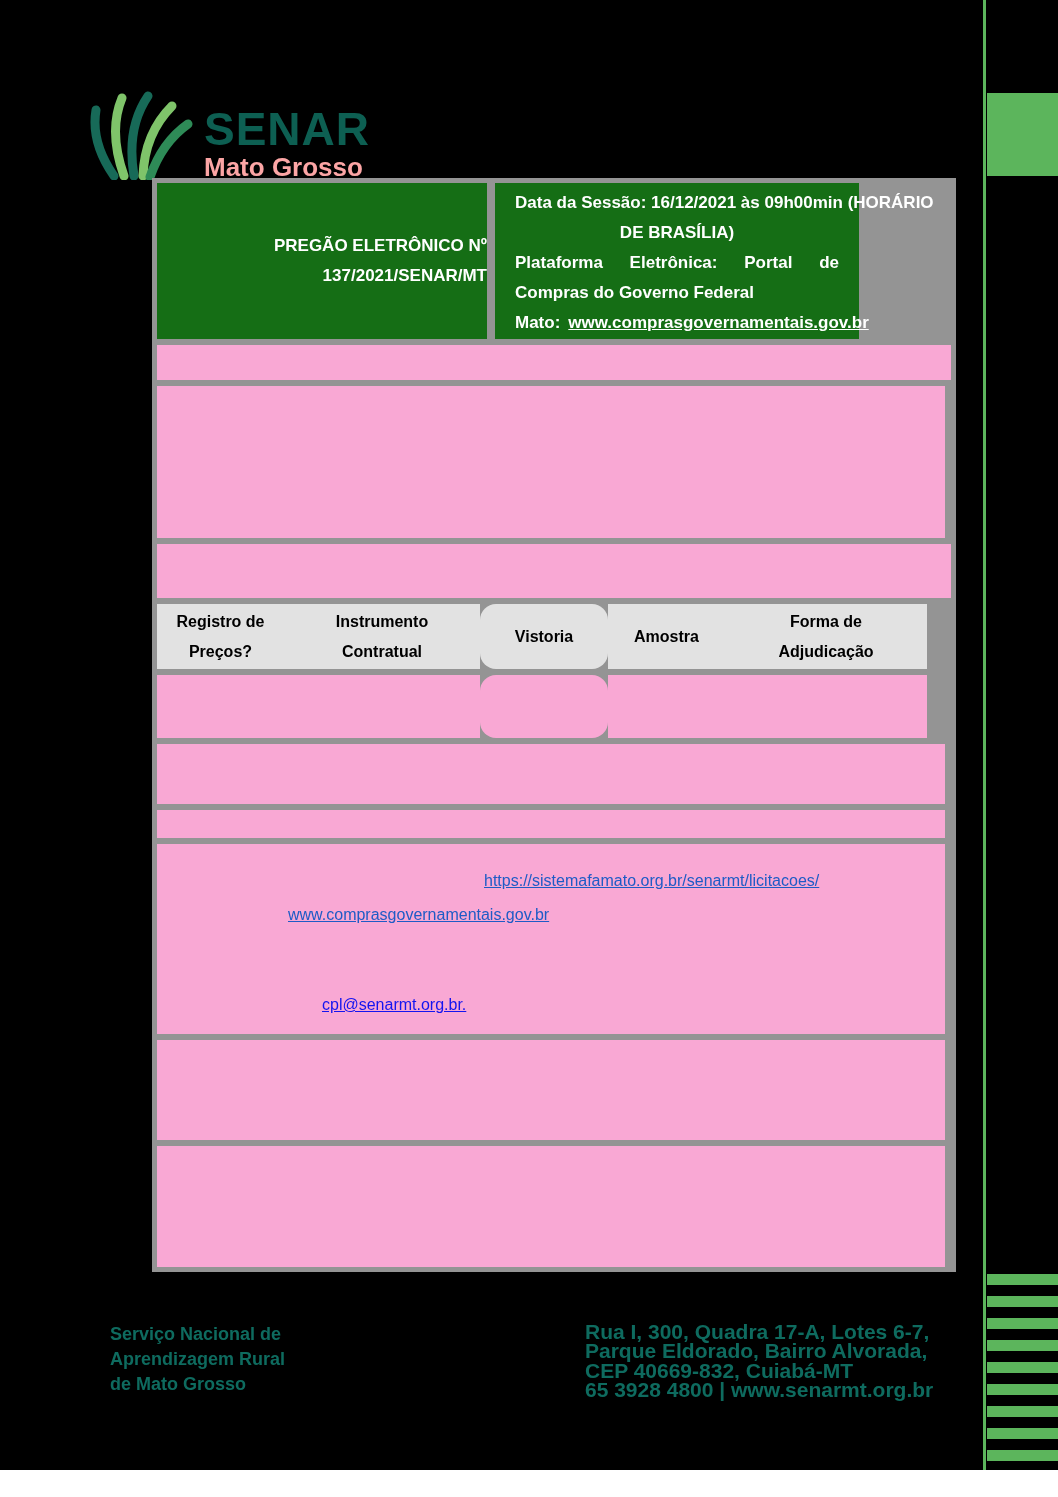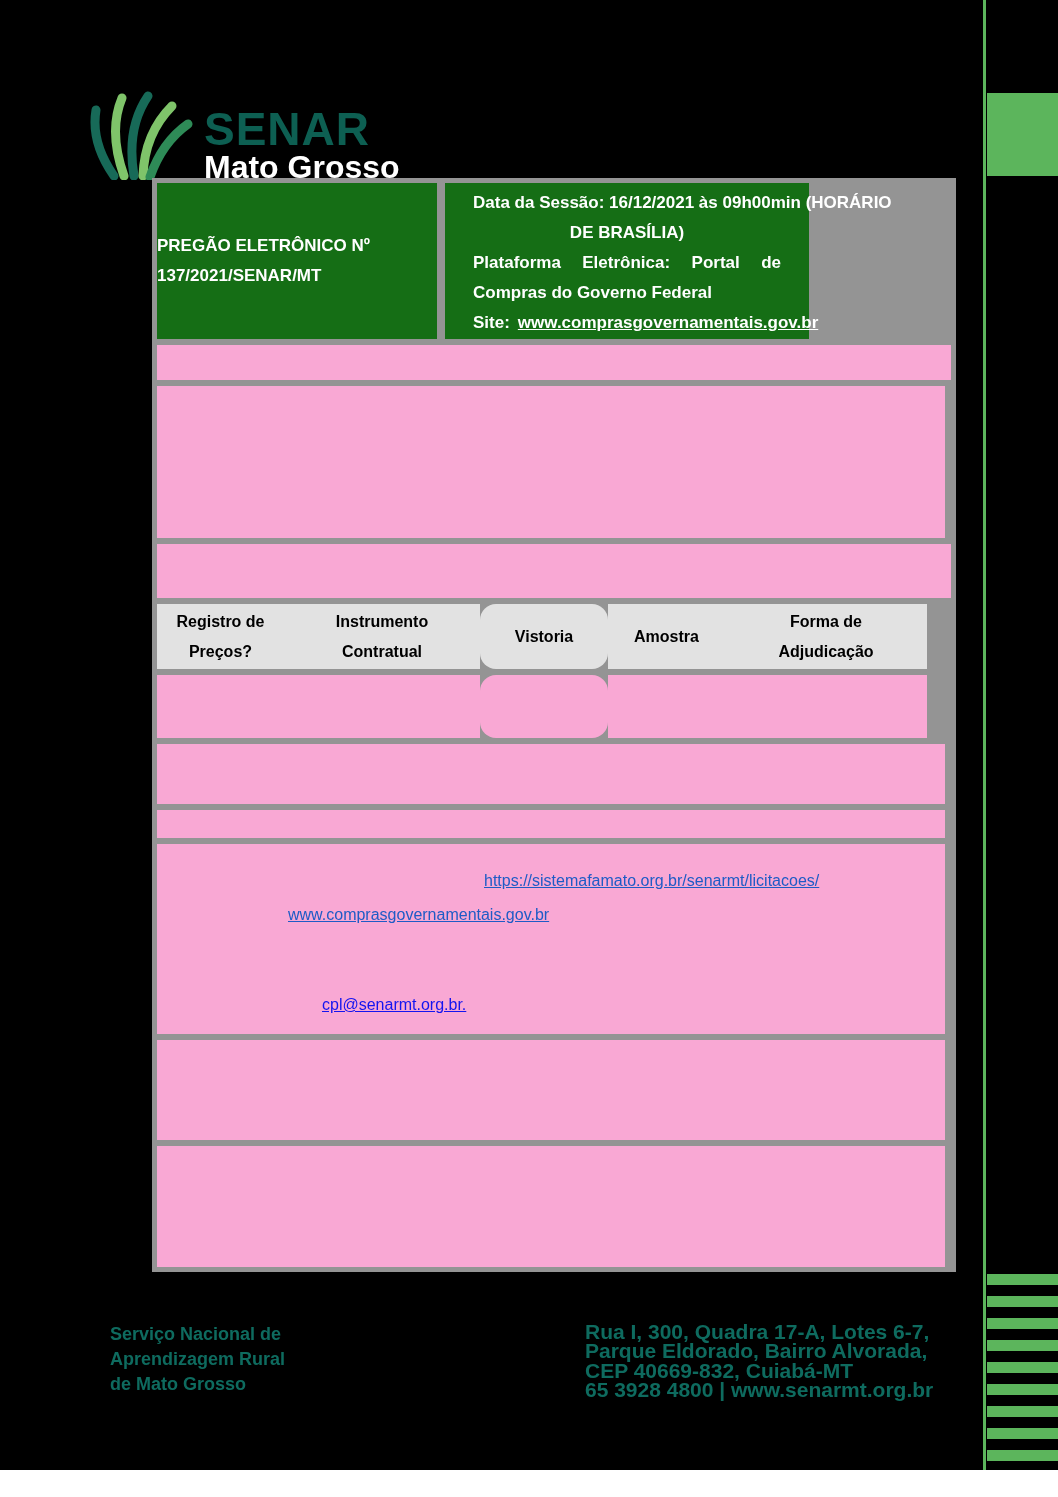--- a/index.html
+++ b/index.html
@@ -11,35 +11,35 @@
   .green-block{position:absolute;left:987px;top:93px;width:71px;height:83px;background:#5cb55c;}
   .green-stripes{position:absolute;left:987px;top:1274px;width:71px;height:196px;
         background:repeating-linear-gradient(to bottom,#5cb55c 0 11px,#000 11px 22px);}
   .white-strip{position:absolute;left:0;top:1470px;width:1058px;height:27px;background:#ffffff;}
 
   
   .logo{position:absolute;left:84px;top:84px;display:flex;align-items:flex-end;}
   .logo svg{display:block;}
   .logo-text{margin-left:10px;margin-top:8px;}
   .logo-brand{color:#0d5f52;font-size:46px;font-weight:bold;letter-spacing:1px;line-height:46px;}
-  .logo-region{color:#ffffff;font-size:32px;font-weight:600;line-height:26px;margin-top:2px;}
+  .logo-region{color:#fca5a5;font-size:26px;font-weight:600;line-height:26px;margin-top:2px;}
 
   
   .doc-table{position:absolute;left:152px;top:178px;width:804px;background:#949494;
              padding:5px;box-sizing:border-box;}
   .row{display:flex;gap:0;margin-bottom:6px;}
   .row:last-child{margin-bottom:0;}
   .cell{background:#f9a8d4;box-sizing:border-box;}
   .cell.green{background:#156e15;color:#fff;font-weight:bold;font-size:17px;}
 
   .r1{gap:8px;}
   .r1 .cell{height:156px;}
-  .c-title{width:280px;display:flex;flex-direction:column;justify-content:center;
-           align-items:flex-start;text-align:center;line-height:30px;}
-  .c-session{width:364px;padding:5px 28px;}
+  .c-title{width:330px;display:flex;flex-direction:column;justify-content:center;
+           align-items:flex-end;text-align:center;line-height:30px;}
+  .c-session{width:364px;padding:5px 20px;}
   .c-session .sess-line{white-space:nowrap;text-align:center;line-height:30px;}
   .c-session .platform{text-align:justify;line-height:30px;margin:0;}
   .c-session .site-line{line-height:30px;}
   .site-url{color:#fff;text-decoration:underline;margin-left:8px;}
 
   .r2 .cell{width:794px;height:35px;}
   .r3 .cellL{width:90px;height:152px;}
   .r3 .cellR{width:698px;height:152px;}
   .r4 .cell{width:794px;height:54px;}
 
@@ -101,21 +101,21 @@
     <div class="row r1">
       <div class="cell green c-title">
         <div>PREGÃO ELETRÔNICO Nº</div>
         <div>137/2021/SENAR/MT</div>
       </div>
       <div class="cell green c-session">
         <div class="sess-line">Data da Sessão: 16/12/2021 às 09h00min (HORÁRIO</div>
         <div class="sess-line">DE BRASÍLIA)</div>
         <p class="platform">Plataforma Eletrônica: Portal de Compras do Governo Federal</p>
         <div class="site-line">
-          <span>Site:</span><a class="site-url" href="#">www.comprasgovernamentais.gov.br</a>
+          <span>Mato:</span><a class="site-url" href="#">www.comprasgovernamentais.gov.br</a>
         </div>
       </div>
     </div>
 
     <div class="row r2">
       <div class="cell"></div>
     </div>
 
     <div class="row r3">
       <div class="cell cellL"></div>

